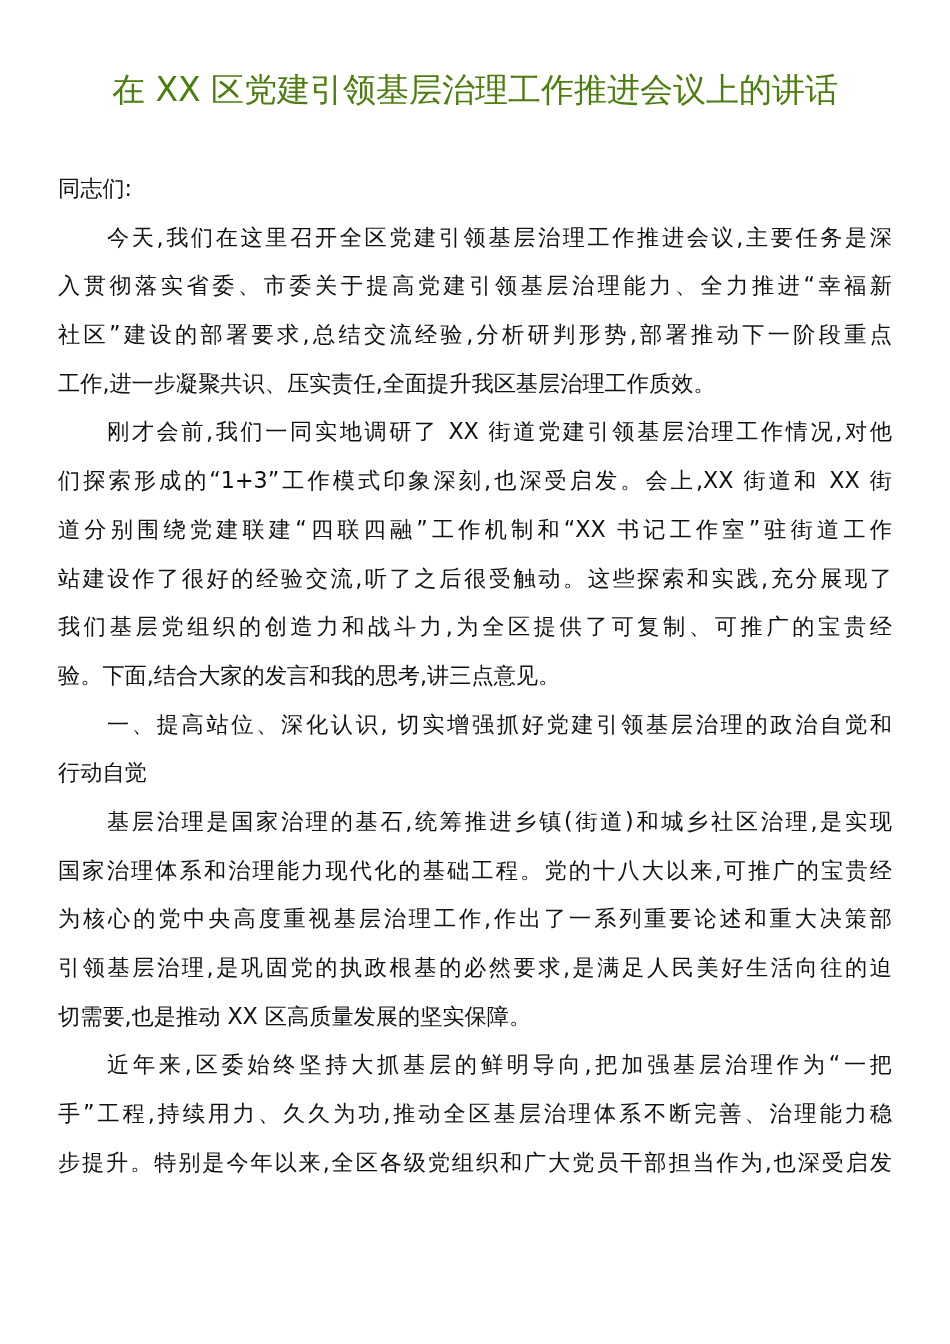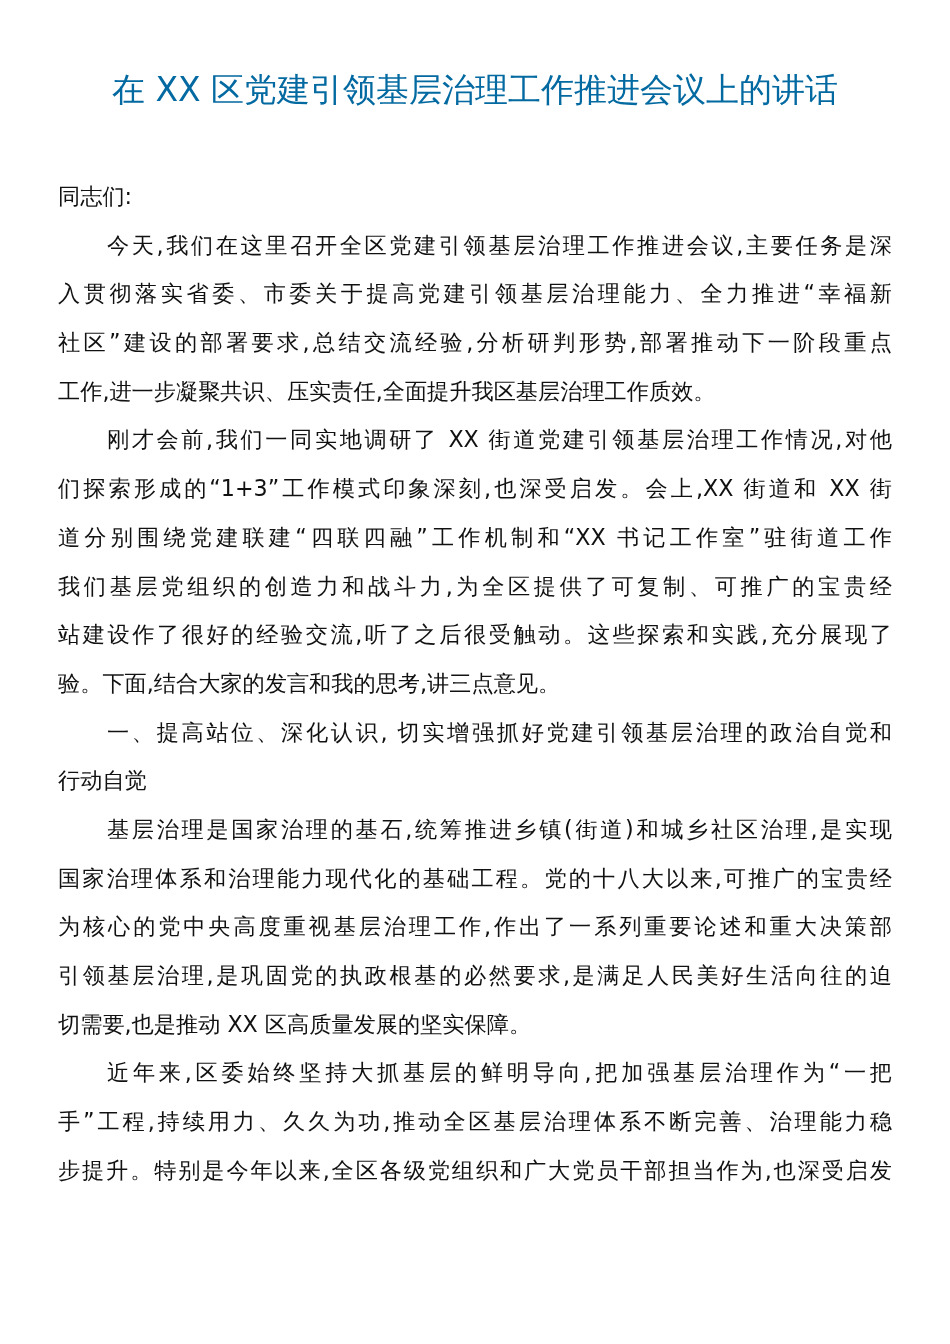--- a/index.html
+++ b/index.html
@@ -1,43 +1,43 @@
 <!DOCTYPE html>
 <html><head>
 <meta charset="utf-8">
 <style>
   html, body { margin: 0; padding: 0; background: #ffffff; }
   body { width: 950px; height: 1344px; overflow: hidden; position: relative;
          font-family: "DejaVu Sans", sans-serif; color: #111111; }
   .page { position: absolute; left: 0; top: 0; width: 950px; height: 1344px; background: #fff; }
   .title { position: absolute; left: 0; top: 66px; width: 950px; text-align: center;
-           font-size: 33px; line-height: 48px; letter-spacing: 0px; font-weight: normal; color: #0369a1; }
-  .body { position: absolute; left: 58px; top: 172px; width: 834px; }
+           font-size: 33px; line-height: 48px; letter-spacing: 0px; font-weight: normal; color: #4d7c0f; }
+  .body { position: absolute; left: 58px; top: 164px; width: 834px; }
   .line { height: 48.7px; line-height: 48.7px; font-size: 22.2px; white-space: nowrap;
           text-align: justify; text-align-last: justify; overflow: visible; }
   .line.last { text-align-last: left; }
   .line.indent { padding-left: 49px; }
 </style>
 </head>
 <body>
 
 <div class="page">
   <div class="title">在 XX 区党建引领基层治理工作推进会议上的讲话</div>
   <div class="body">
     <div class="line last">同志们:</div>
     <div id="lines">
         <div class="line indent">今天,我们在这里召开全区党建引领基层治理工作推进会议,主要任务是深</div>
         <div class="line">入贯彻落实省委、市委关于提高党建引领基层治理能力、全力推进“幸福新</div>
         <div class="line">社区”建设的部署要求,总结交流经验,分析研判形势,部署推动下一阶段重点</div>
         <div class="line last">工作,进一步凝聚共识、压实责任,全面提升我区基层治理工作质效。</div>
         <div class="line indent">刚才会前,我们一同实地调研了 XX 街道党建引领基层治理工作情况,对他</div>
         <div class="line">们探索形成的“1+3”工作模式印象深刻,也深受启发。会上,XX 街道和 XX 街</div>
         <div class="line">道分别围绕党建联建“四联四融”工作机制和“XX 书记工作室”驻街道工作</div>
+        <div class="line">站建设作了很好的经验交流,听了之后很受触动。这些探索和实践,充分展现了</div>
         <div class="line">我们基层党组织的创造力和战斗力,为全区提供了可复制、可推广的宝贵经</div>
-        <div class="line">站建设作了很好的经验交流,听了之后很受触动。这些探索和实践,充分展现了</div>
         <div class="line last">验。下面,结合大家的发言和我的思考,讲三点意见。</div>
         <div class="line indent">一、提高站位、深化认识, 切实增强抓好党建引领基层治理的政治自觉和</div>
         <div class="line last">行动自觉</div>
         <div class="line indent">基层治理是国家治理的基石,统筹推进乡镇(街道)和城乡社区治理,是实现</div>
         <div class="line">国家治理体系和治理能力现代化的基础工程。党的十八大以来,可推广的宝贵经</div>
         <div class="line">为核心的党中央高度重视基层治理工作,作出了一系列重要论述和重大决策部</div>
         <div class="line">引领基层治理,是巩固党的执政根基的必然要求,是满足人民美好生活向往的迫</div>
         <div class="line last">切需要,也是推动 XX 区高质量发展的坚实保障。</div>
         <div class="line indent">近年来,区委始终坚持大抓基层的鲜明导向,把加强基层治理作为“一把</div>
         <div class="line">手”工程,持续用力、久久为功,推动全区基层治理体系不断完善、治理能力稳</div>

